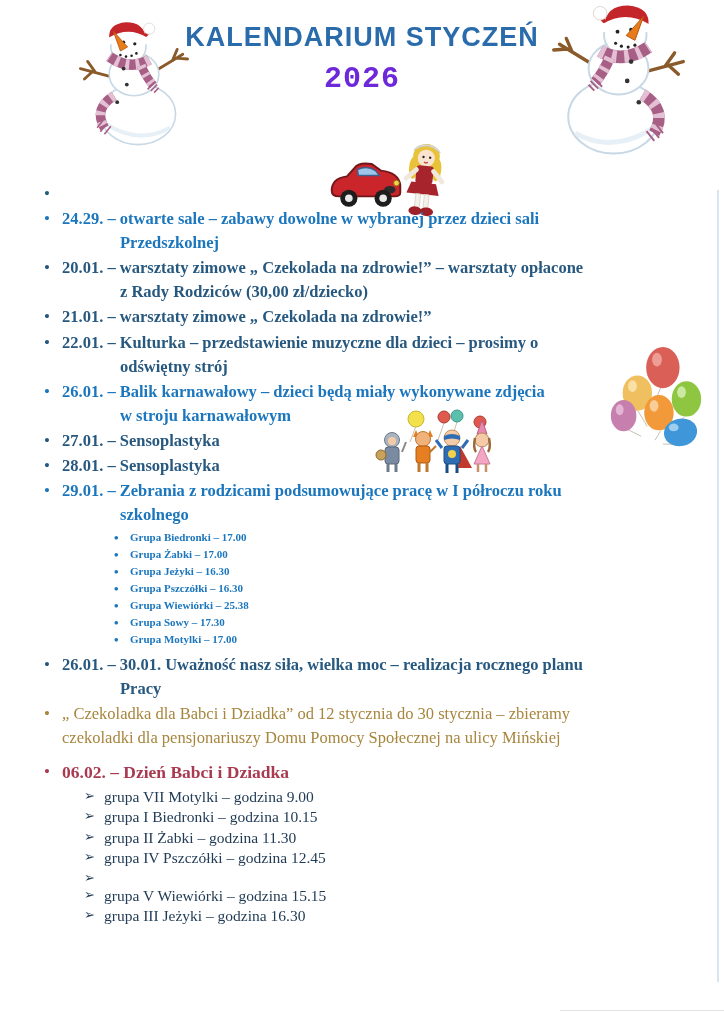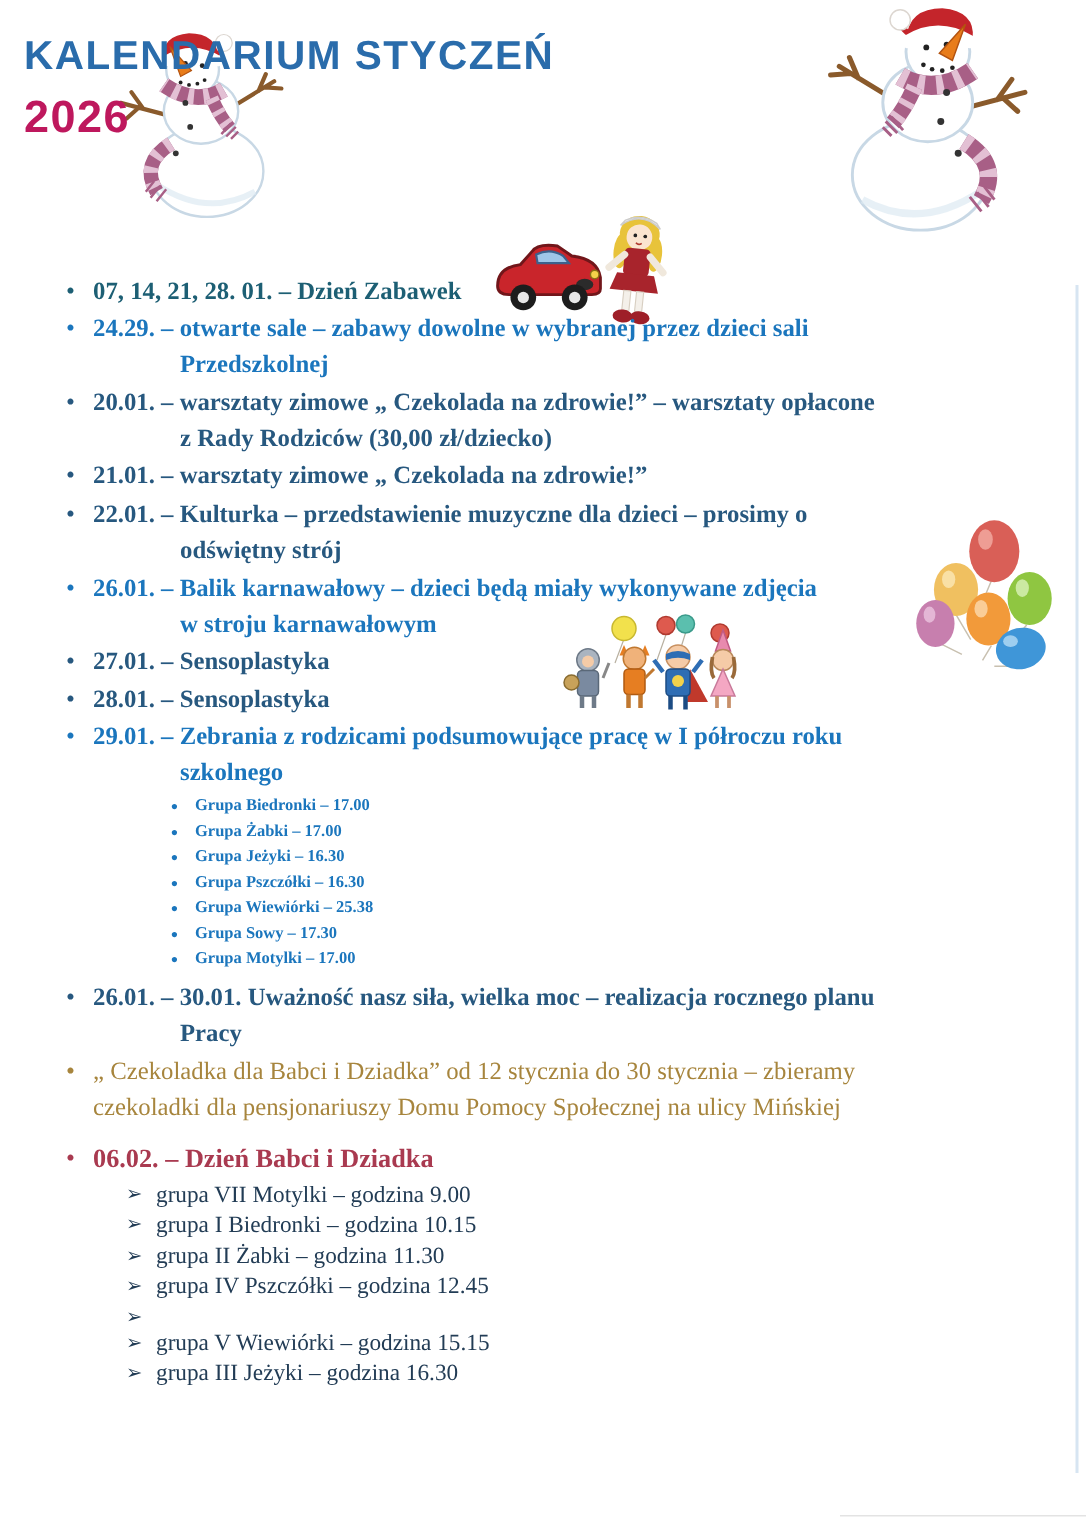--- a/index.html
+++ b/index.html
@@ -1,23 +1,23 @@
 <!DOCTYPE html>
 <html><head>
 <meta charset="utf-8">
 <style>
   html,body{margin:0;padding:0;background:#ffffff;}
   .page{position:relative;width:724px;height:1024px;background:#fff;overflow:hidden;
         font-family:"Liberation Serif",serif;}
   
-  .title-wrap{position:absolute;top:22px;left:16px;right:0;text-align:left;}
+  .title-wrap{position:absolute;top:22px;left:0;right:0;text-align:center;}
   .title-line1{font-family:"Liberation Sans",sans-serif;font-weight:700;font-size:27px;
                letter-spacing:1px;color:#2a6cab;}
-  .title-line2{font-family:Liberation Sans, sans-serif;font-weight:700;font-size:30px;
-               margin-top:9px;color:#be185d;letter-spacing:1px;}
+  .title-line2{font-family:Liberation Mono, monospace;font-weight:700;font-size:30px;
+               margin-top:9px;color:#6d28d9;letter-spacing:1px;}
   
   .events{position:absolute;left:44px;top:182px;width:648px;}
   .event{display:flex;margin-bottom:1px;}
   .event .bullet{flex:none;width:18px;font-size:17px;line-height:1.42;}
   .event .bullet::before{content:"•";}
   .event-text{font-size:16.5px;line-height:1.46;font-weight:bold;
               padding-left:58px;text-indent:-58px;white-space:pre-line;}
   .event-text.no-hang{padding-left:0;text-indent:0;}
   .c-teal{color:#1d5f74;}
   .c-navy{color:#27587f;}
@@ -155,21 +155,20 @@
       <rect x="31" y="57" width="5" height="14" fill="#f4f0ea" stroke="#d8cfc2" stroke-width="0.8"></rect>
       <ellipse cx="23" cy="75" rx="7" ry="4.5" fill="#9e1f28"></ellipse>
       <ellipse cx="35" cy="75" rx="7" ry="4.5" fill="#9e1f28"></ellipse>
     </svg>
   </div>
 
   <div class="events">
 
     <div class="event">
       <span class="bullet c-teal"></span>
-      <div class="event-text c-teal">07, 14, 21, 28. 01. – Dzień Zabawek</div>
     </div>
 
     <div class="event">
       <span class="bullet c-blue"></span>
       <div class="event-text c-blue">24.29. – otwarte sale – zabawy dowolne w wybranej przez dzieci sali
 Przedszkolnej</div>
     </div>
 
     <div class="event">
       <span class="bullet c-navy"></span>

